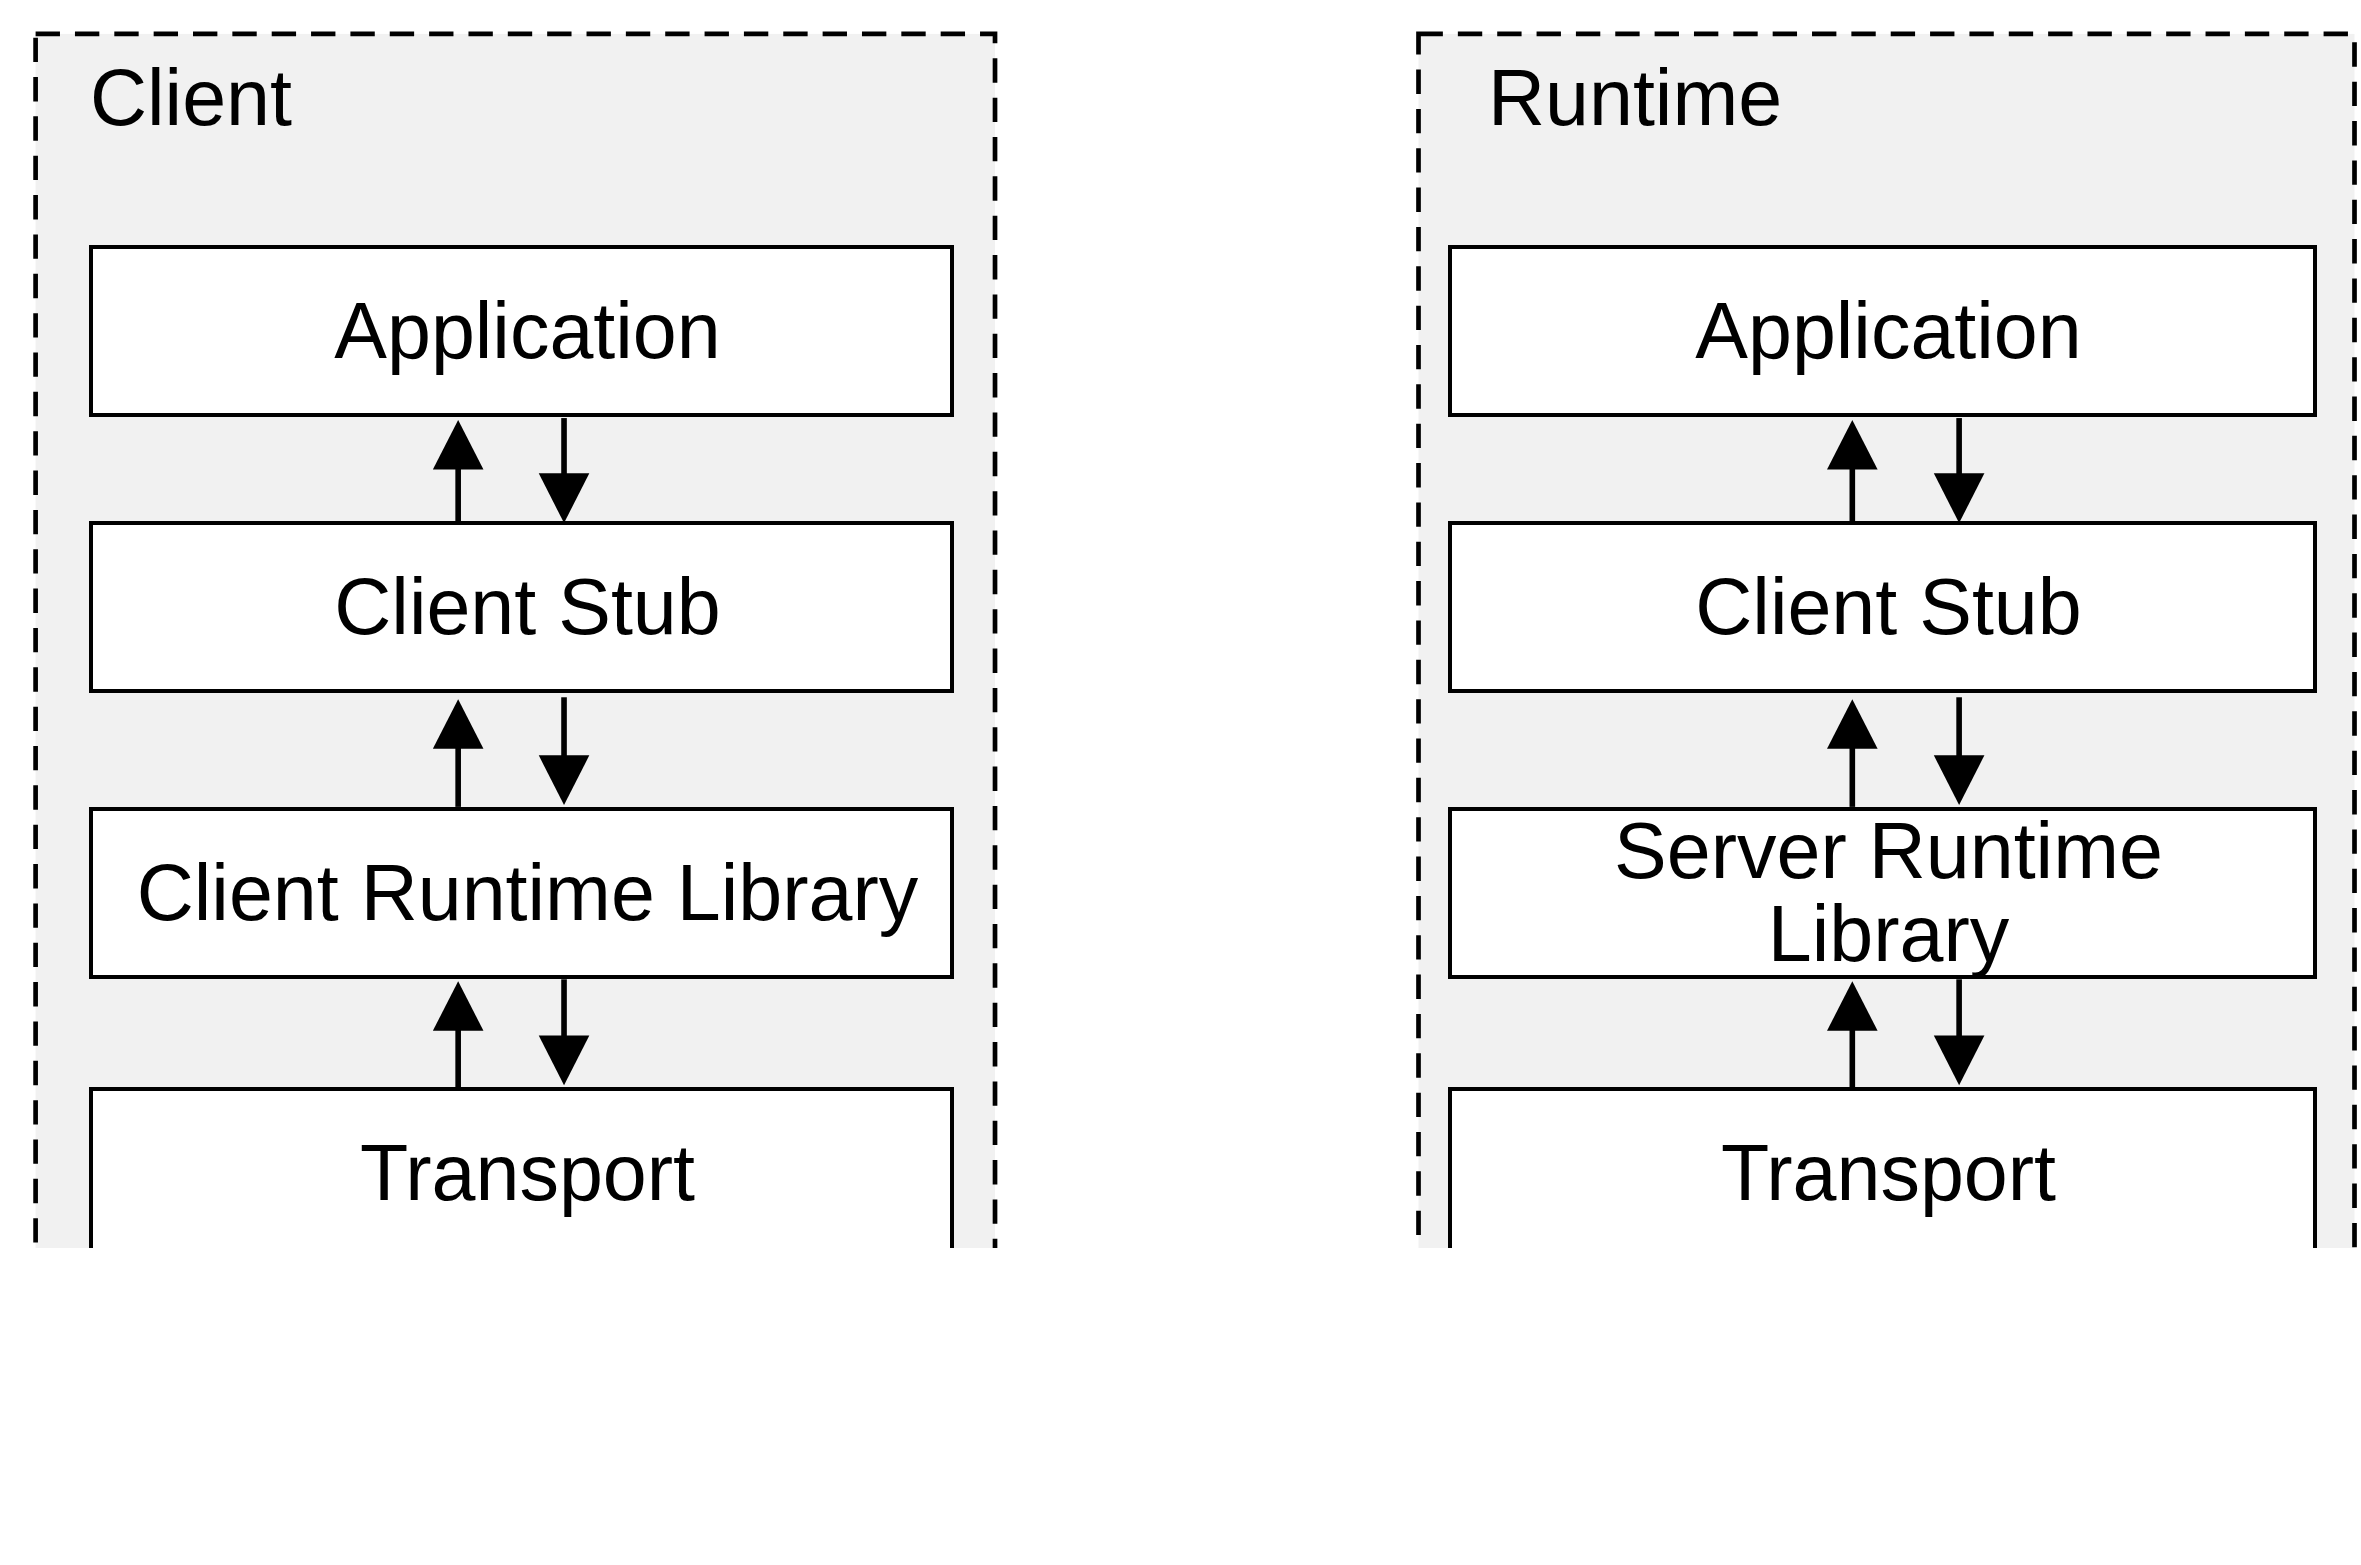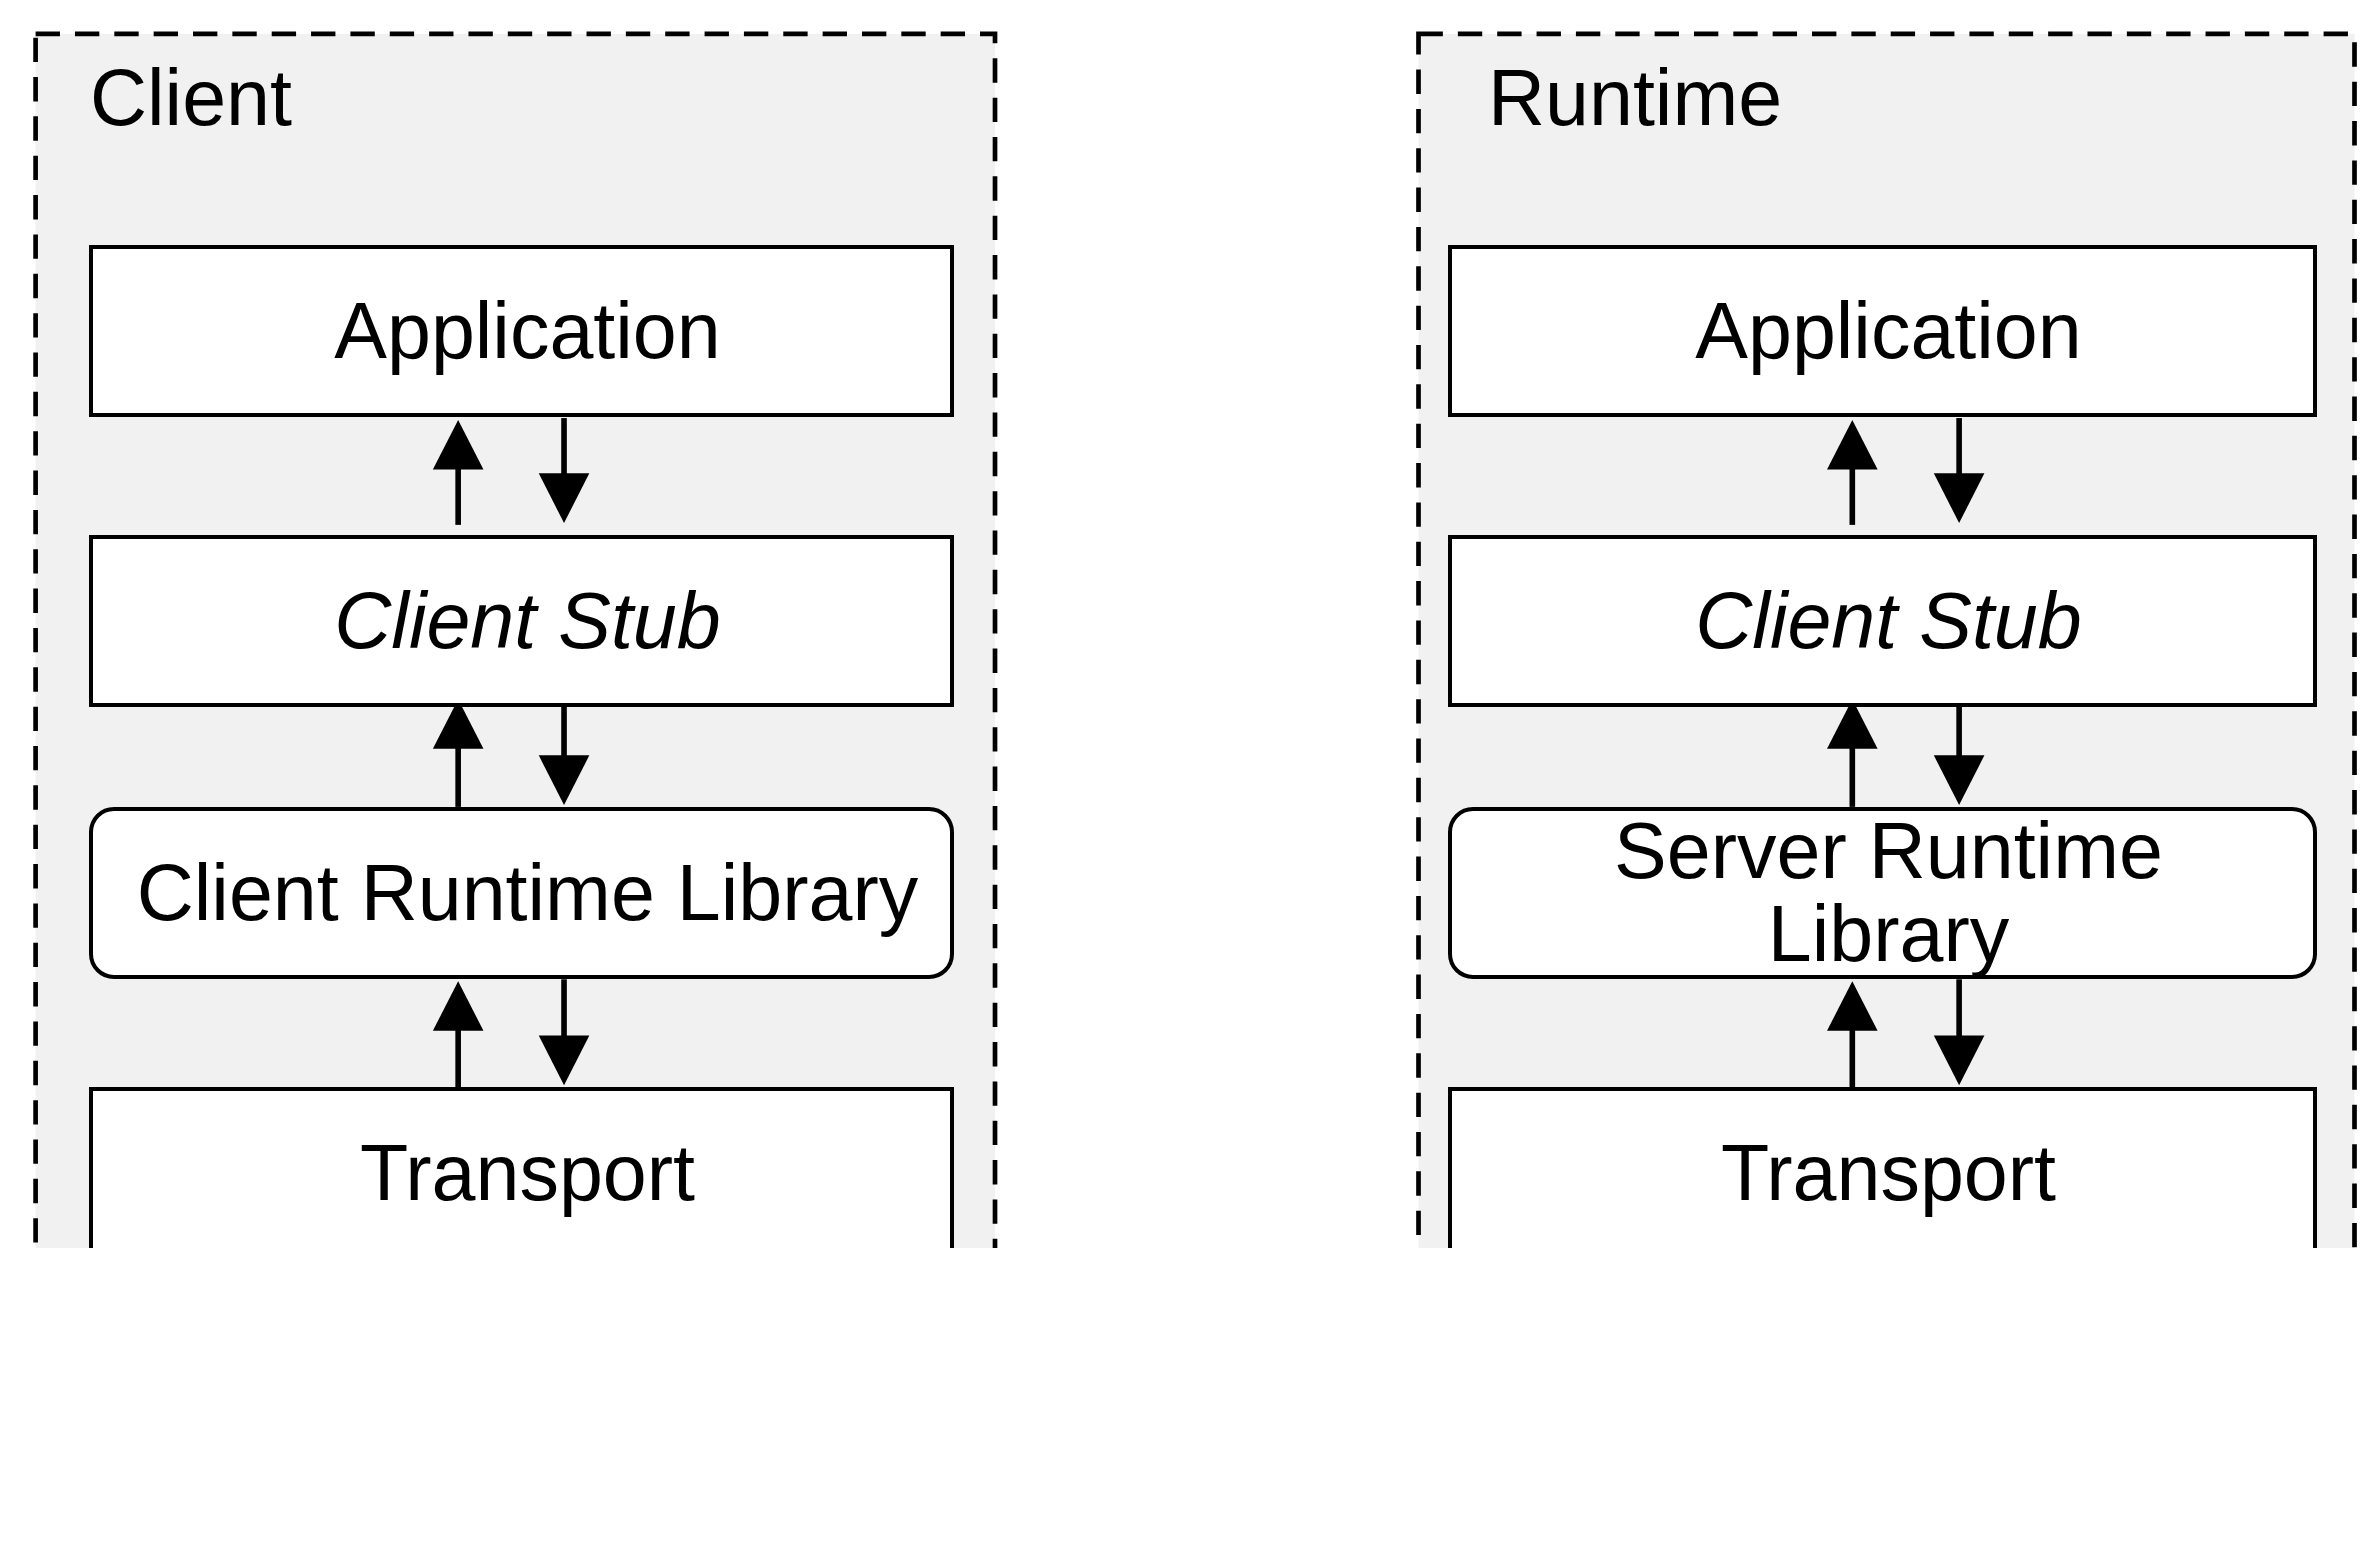--- a/index.html
+++ b/index.html
@@ -45,22 +45,22 @@
     color: #000000;
     height: 172px;
     padding-left: 12px;
   }
   .box .line { display: block; white-space: nowrap; }
 
   
   .c-col { left: 89px;  width: 865px; }
   .s-col { left: 1448px; width: 869px; }
   .row-1 { top: 245px; }
-  .row-2 { top: 535px; font-style: italic; }
-  .row-3 { top: 807px; border-radius: 25px; }
+  .row-2 { top: 521px; }
+  .row-3 { top: 807px; }
   .row-4 { top: 1087px; }
 </style>
 </head>
 <body>
 
 <div class="page">
 
   <svg class="artwork" width="2362" height="1566" viewBox="0 0 2521 1671">
 
     <rect x="38" y="36" width="1024" height="1364" fill="#f1f1f1" stroke="#000000" stroke-width="5" stroke-dasharray="26 16"></rect>

